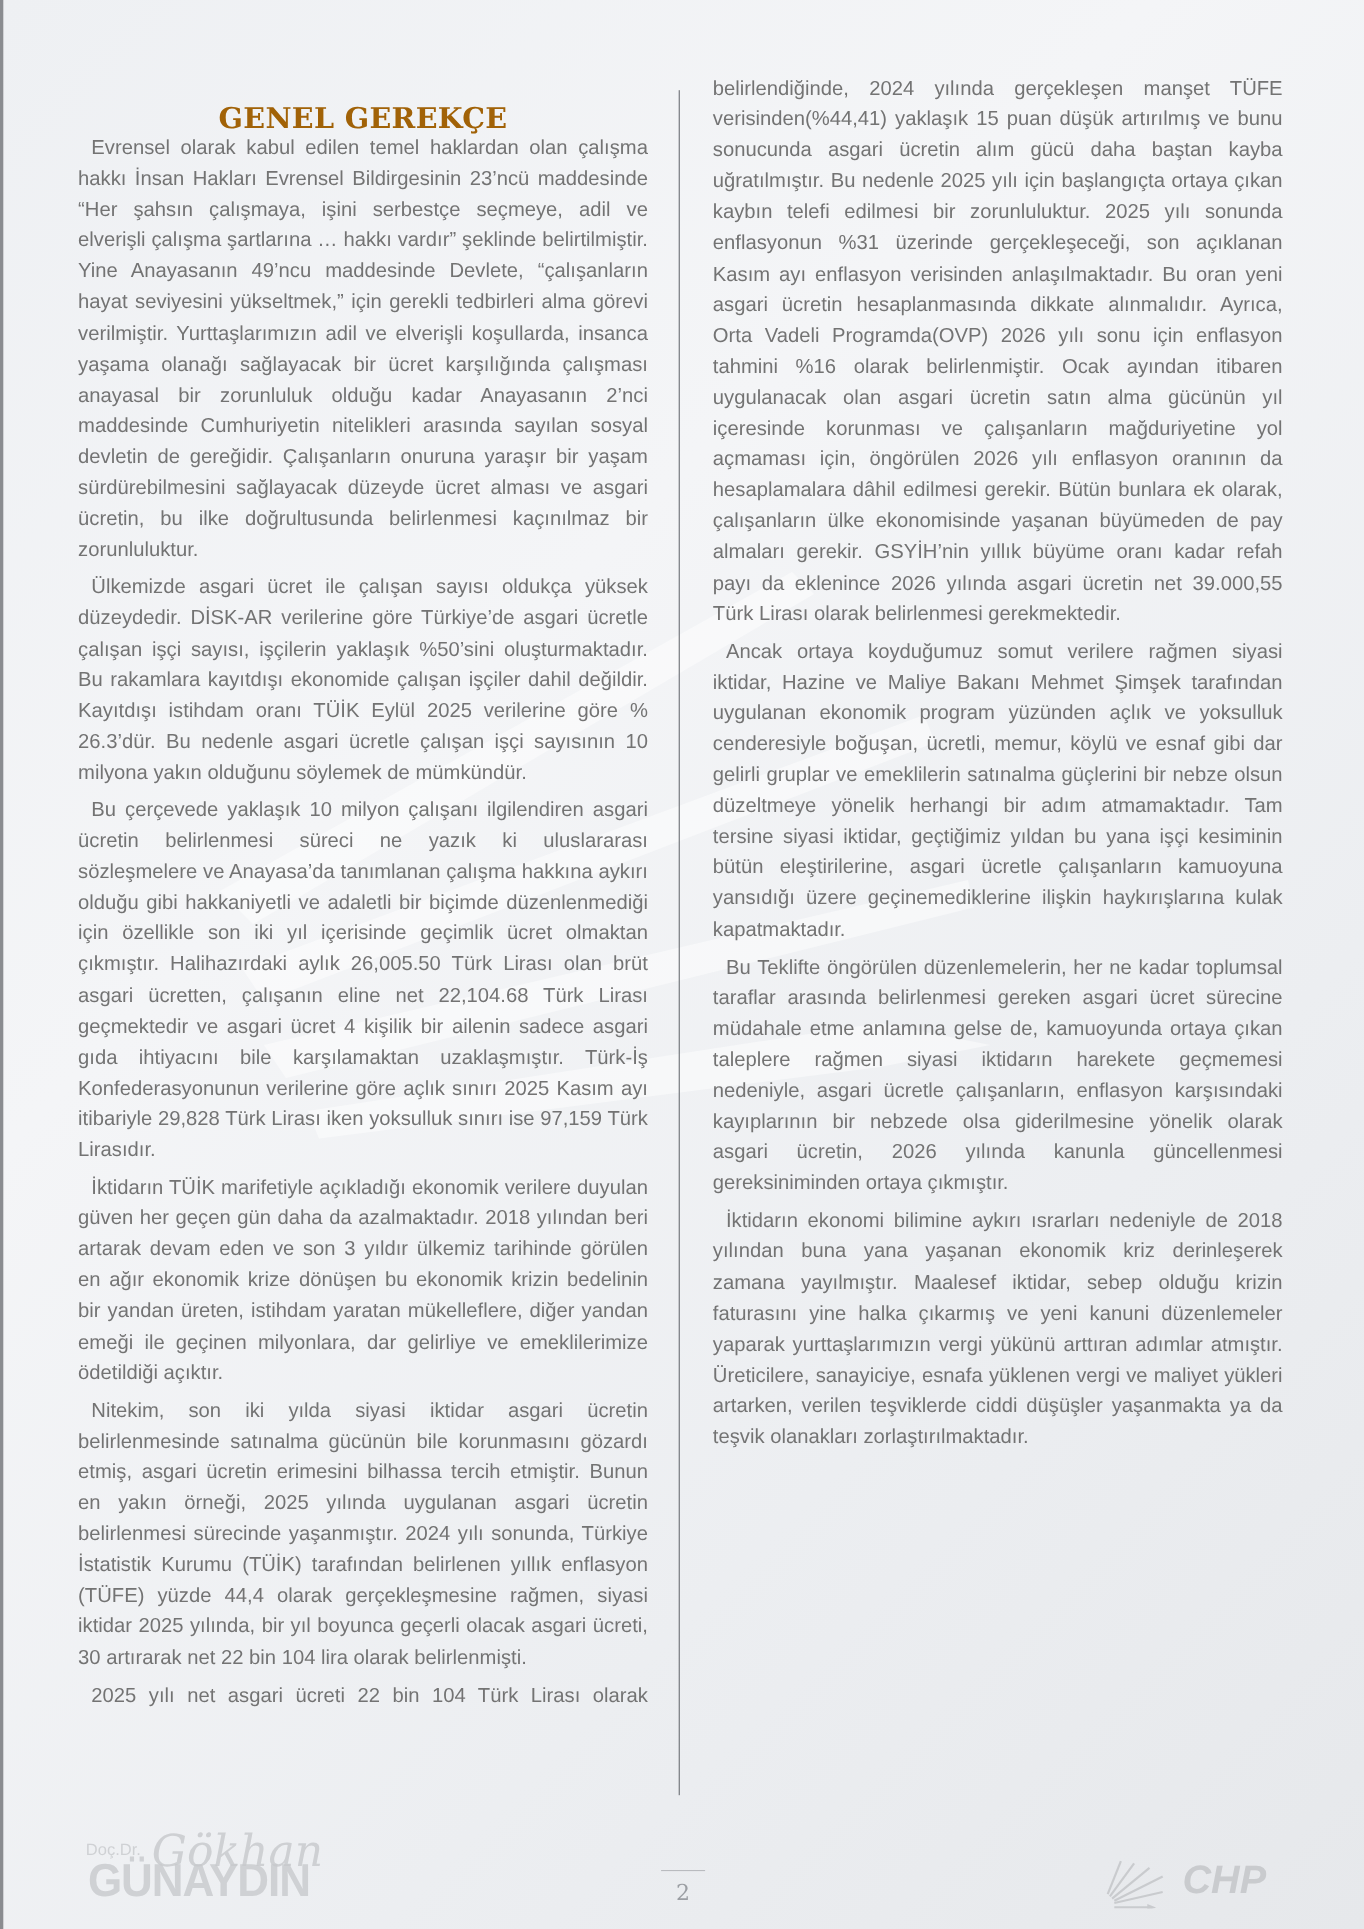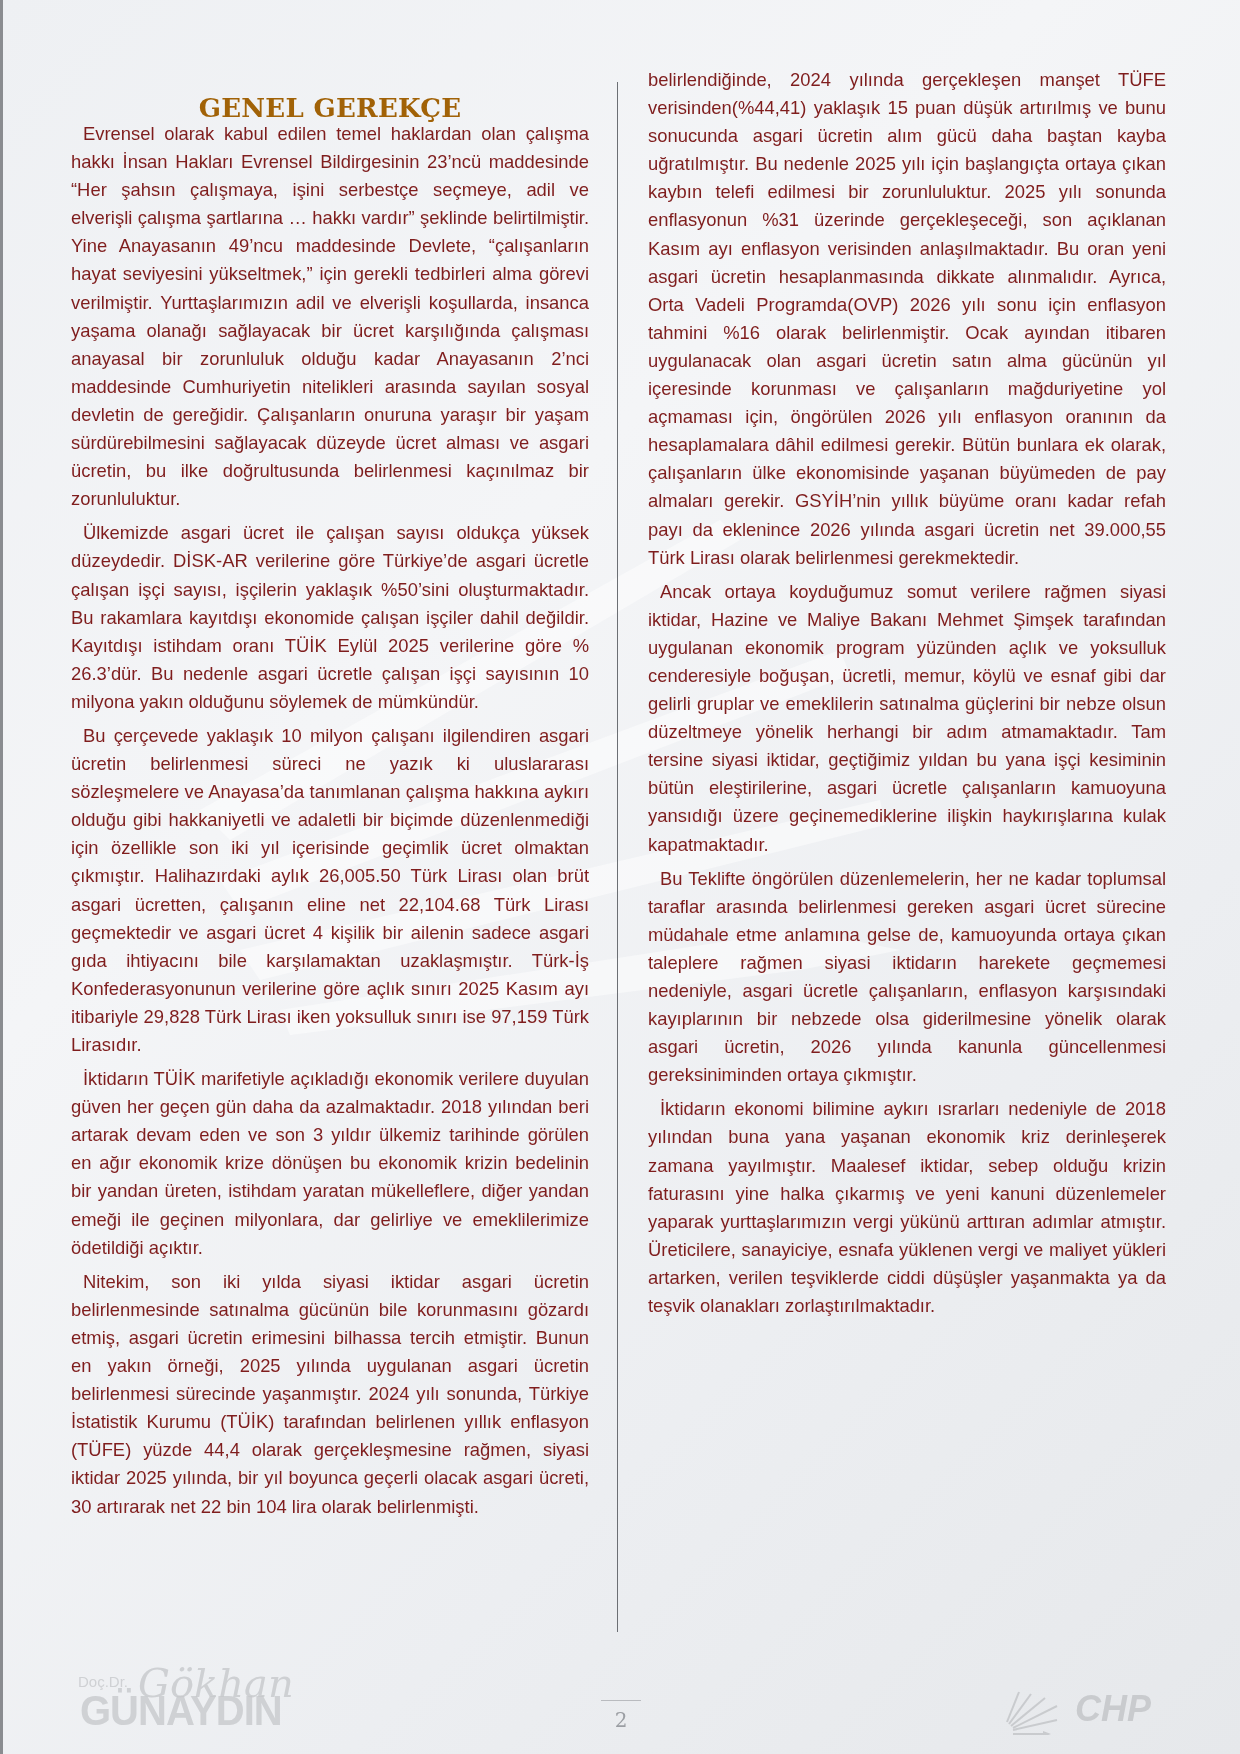--- a/index.html
+++ b/index.html
@@ -14,21 +14,21 @@
     position: absolute; left: 200px; top: 480px; width: 700px; height: 560px;
     pointer-events: none; opacity: 0.55;
   }
   .title {
     position: absolute; left: 70px; top: 76px; width: 520px; text-align: center;
     font-family: "DejaVu Serif", serif; font-size: 26px; color: #a16207; letter-spacing: 0.3px;
   }
   .col {
     position: absolute; width: 518px;
     font-family: "Liberation Sans", sans-serif;
-    font-size: 18.4px; line-height: 28.1px; color: #7f1d1d;
+    font-size: 18.4px; line-height: 28.1px; color: #737373;
   }
   .col.left { left: 71px; top: 120px; }
   .col.right { left: 648px; top: 66px; }
   .col p { margin: 0 0 6px 0; text-align: justify; text-indent: 12px; }
   .col p.cont { text-indent: 0; }
   .divider { position: absolute; left: 617px; top: 82px; width: 1px; height: 1550px; background: #6c6f74; }
   .footer-sig { position: absolute; left: 78px; top: 1660px; width: 200px; height: 80px; }
   .sig-small { position: absolute; left: 0; top: 13px; font-size: 15px; color: #cfd1d4; font-family: "Liberation Sans", sans-serif; }
   .sig-big { position: absolute; left: 2px; top: 28px; font-size: 40px; font-weight: bold; color: #cfd1d4; font-family: "Liberation Sans", sans-serif; letter-spacing: -1px; transform: scaleY(1.05); }
   .sig-script { position: absolute; left: 60px; top: 0px; font-size: 40px; font-style: italic; color: #c7c9cc; font-family: "DejaVu Serif", serif; opacity: 0.8; }
@@ -52,20 +52,21 @@
 </svg>
 
 <h1 class="title">GENEL GEREKÇE</h1>
 
 <div class="col left">
   <p>Evrensel olarak kabul edilen temel haklardan olan çalışma hakkı İnsan Hakları Evrensel Bildirgesinin 23’ncü maddesinde “Her şahsın çalışmaya, işini serbestçe seçmeye, adil ve elverişli çalışma şartlarına … hakkı vardır” şeklinde belirtilmiştir. Yine Anayasanın 49’ncu maddesinde Devlete, “çalışanların hayat seviyesini yükseltmek,” için gerekli tedbirleri alma görevi verilmiştir. Yurttaşlarımızın adil ve elverişli koşullarda, insanca yaşama olanağı sağlayacak bir ücret karşılığında çalışması anayasal bir zorunluluk olduğu kadar Anayasanın 2’nci maddesinde Cumhuriyetin nitelikleri arasında sayılan sosyal devletin de gereğidir. Çalışanların onuruna yaraşır bir yaşam sürdürebilmesini sağlayacak düzeyde ücret alması ve asgari ücretin, bu ilke doğrultusunda belirlenmesi kaçınılmaz bir zorunluluktur.</p>
   <p>Ülkemizde asgari ücret ile çalışan sayısı oldukça yüksek düzeydedir. DİSK-AR verilerine göre Türkiye’de asgari ücretle çalışan işçi sayısı, işçilerin yaklaşık %50’sini oluşturmaktadır. Bu rakamlara kayıtdışı ekonomide çalışan işçiler dahil değildir. Kayıtdışı istihdam oranı TÜİK Eylül 2025 verilerine göre % 26.3’dür. Bu nedenle asgari ücretle çalışan işçi sayısının 10 milyona yakın olduğunu söylemek de mümkündür.</p>
   <p>Bu çerçevede yaklaşık 10 milyon çalışanı ilgilendiren asgari ücretin belirlenmesi süreci ne yazık ki uluslararası sözleşmelere ve Anayasa’da tanımlanan çalışma hakkına aykırı olduğu gibi hakkaniyetli ve adaletli bir biçimde düzenlenmediği için özellikle son iki yıl içerisinde geçimlik ücret olmaktan çıkmıştır. Halihazırdaki aylık 26,005.50 Türk Lirası olan brüt asgari ücretten, çalışanın eline net 22,104.68 Türk Lirası geçmektedir ve asgari ücret 4 kişilik bir ailenin sadece asgari gıda ihtiyacını bile karşılamaktan uzaklaşmıştır. Türk-İş Konfederasyonunun verilerine göre açlık sınırı 2025 Kasım ayı itibariyle 29,828 Türk Lirası iken yoksulluk sınırı ise 97,159 Türk Lirasıdır.</p>
   <p>İktidarın TÜİK marifetiyle açıkladığı ekonomik verilere duyulan güven her geçen gün daha da azalmaktadır. 2018 yılından beri artarak devam eden ve son 3 yıldır ülkemiz tarihinde görülen en ağır ekonomik krize dönüşen bu ekonomik krizin bedelinin bir yandan üreten, istihdam yaratan mükelleflere, diğer yandan emeği ile geçinen milyonlara, dar gelirliye ve emeklilerimize ödetildiği açıktır.</p>
   <p>Nitekim, son iki yılda siyasi iktidar asgari ücretin belirlenmesinde satınalma gücünün bile korunmasını gözardı etmiş, asgari ücretin erimesini bilhassa tercih etmiştir. Bunun en yakın örneği, 2025 yılında uygulanan asgari ücretin belirlenmesi sürecinde yaşanmıştır. 2024 yılı sonunda, Türkiye İstatistik Kurumu (TÜİK) tarafından belirlenen yıllık enflasyon (TÜFE) yüzde 44,4 olarak gerçekleşmesine rağmen, siyasi iktidar 2025 yılında, bir yıl boyunca geçerli olacak asgari ücreti, 30 artırarak net 22 bin 104 lira olarak belirlenmişti.</p>
+  <p style="text-align-last: justify;">2025 yılı net asgari ücreti 22 bin 104 Türk Lirası olarak</p>
 </div>
 
 <div class="divider"></div>
 
 <div class="col right">
   <p class="cont">belirlendiğinde, 2024 yılında gerçekleşen manşet TÜFE verisinden(%44,41) yaklaşık 15 puan düşük artırılmış ve bunu sonucunda asgari ücretin alım gücü daha baştan kayba uğratılmıştır. Bu nedenle 2025 yılı için başlangıçta ortaya çıkan kaybın telefi edilmesi bir zorunluluktur. 2025 yılı sonunda enflasyonun %31 üzerinde gerçekleşeceği, son açıklanan Kasım ayı enflasyon verisinden anlaşılmaktadır. Bu oran yeni asgari ücretin hesaplanmasında dikkate alınmalıdır. Ayrıca, Orta Vadeli Programda(OVP) 2026 yılı sonu için enflasyon tahmini %16 olarak belirlenmiştir. Ocak ayından itibaren uygulanacak olan asgari ücretin satın alma gücünün yıl içeresinde korunması ve çalışanların mağduriyetine yol açmaması için, öngörülen 2026 yılı enflasyon oranının da hesaplamalara dâhil edilmesi gerekir. Bütün bunlara ek olarak, çalışanların ülke ekonomisinde yaşanan büyümeden de pay almaları gerekir. GSYİH’nin yıllık büyüme oranı kadar refah payı da eklenince 2026 yılında asgari ücretin net 39.000,55 Türk Lirası olarak belirlenmesi gerekmektedir.</p>
   <p>Ancak ortaya koyduğumuz somut verilere rağmen siyasi iktidar, Hazine ve Maliye Bakanı Mehmet Şimşek tarafından uygulanan ekonomik program yüzünden açlık ve yoksulluk cenderesiyle boğuşan, ücretli, memur, köylü ve esnaf gibi dar gelirli gruplar ve emeklilerin satınalma güçlerini bir nebze olsun düzeltmeye yönelik herhangi bir adım atmamaktadır. Tam tersine siyasi iktidar, geçtiğimiz yıldan bu yana işçi kesiminin bütün eleştirilerine, asgari ücretle çalışanların kamuoyuna yansıdığı üzere geçinemediklerine ilişkin haykırışlarına kulak kapatmaktadır.</p>
   <p>Bu Teklifte öngörülen düzenlemelerin, her ne kadar toplumsal taraflar arasında belirlenmesi gereken asgari ücret sürecine müdahale etme anlamına gelse de, kamuoyunda ortaya çıkan taleplere rağmen siyasi iktidarın harekete geçmemesi nedeniyle, asgari ücretle çalışanların, enflasyon karşısındaki kayıplarının bir nebzede olsa giderilmesine yönelik olarak asgari ücretin, 2026 yılında kanunla güncellenmesi gereksiniminden ortaya çıkmıştır.</p>
   <p>İktidarın ekonomi bilimine aykırı ısrarları nedeniyle de 2018 yılından buna yana yaşanan ekonomik kriz derinleşerek zamana yayılmıştır. Maalesef iktidar, sebep olduğu krizin faturasını yine halka çıkarmış ve yeni kanuni düzenlemeler yaparak yurttaşlarımızın vergi yükünü arttıran adımlar atmıştır. Üreticilere, sanayiciye, esnafa yüklenen vergi ve maliyet yükleri artarken, verilen teşviklerde ciddi düşüşler yaşanmakta ya da teşvik olanakları zorlaştırılmaktadır.</p>
 </div>

